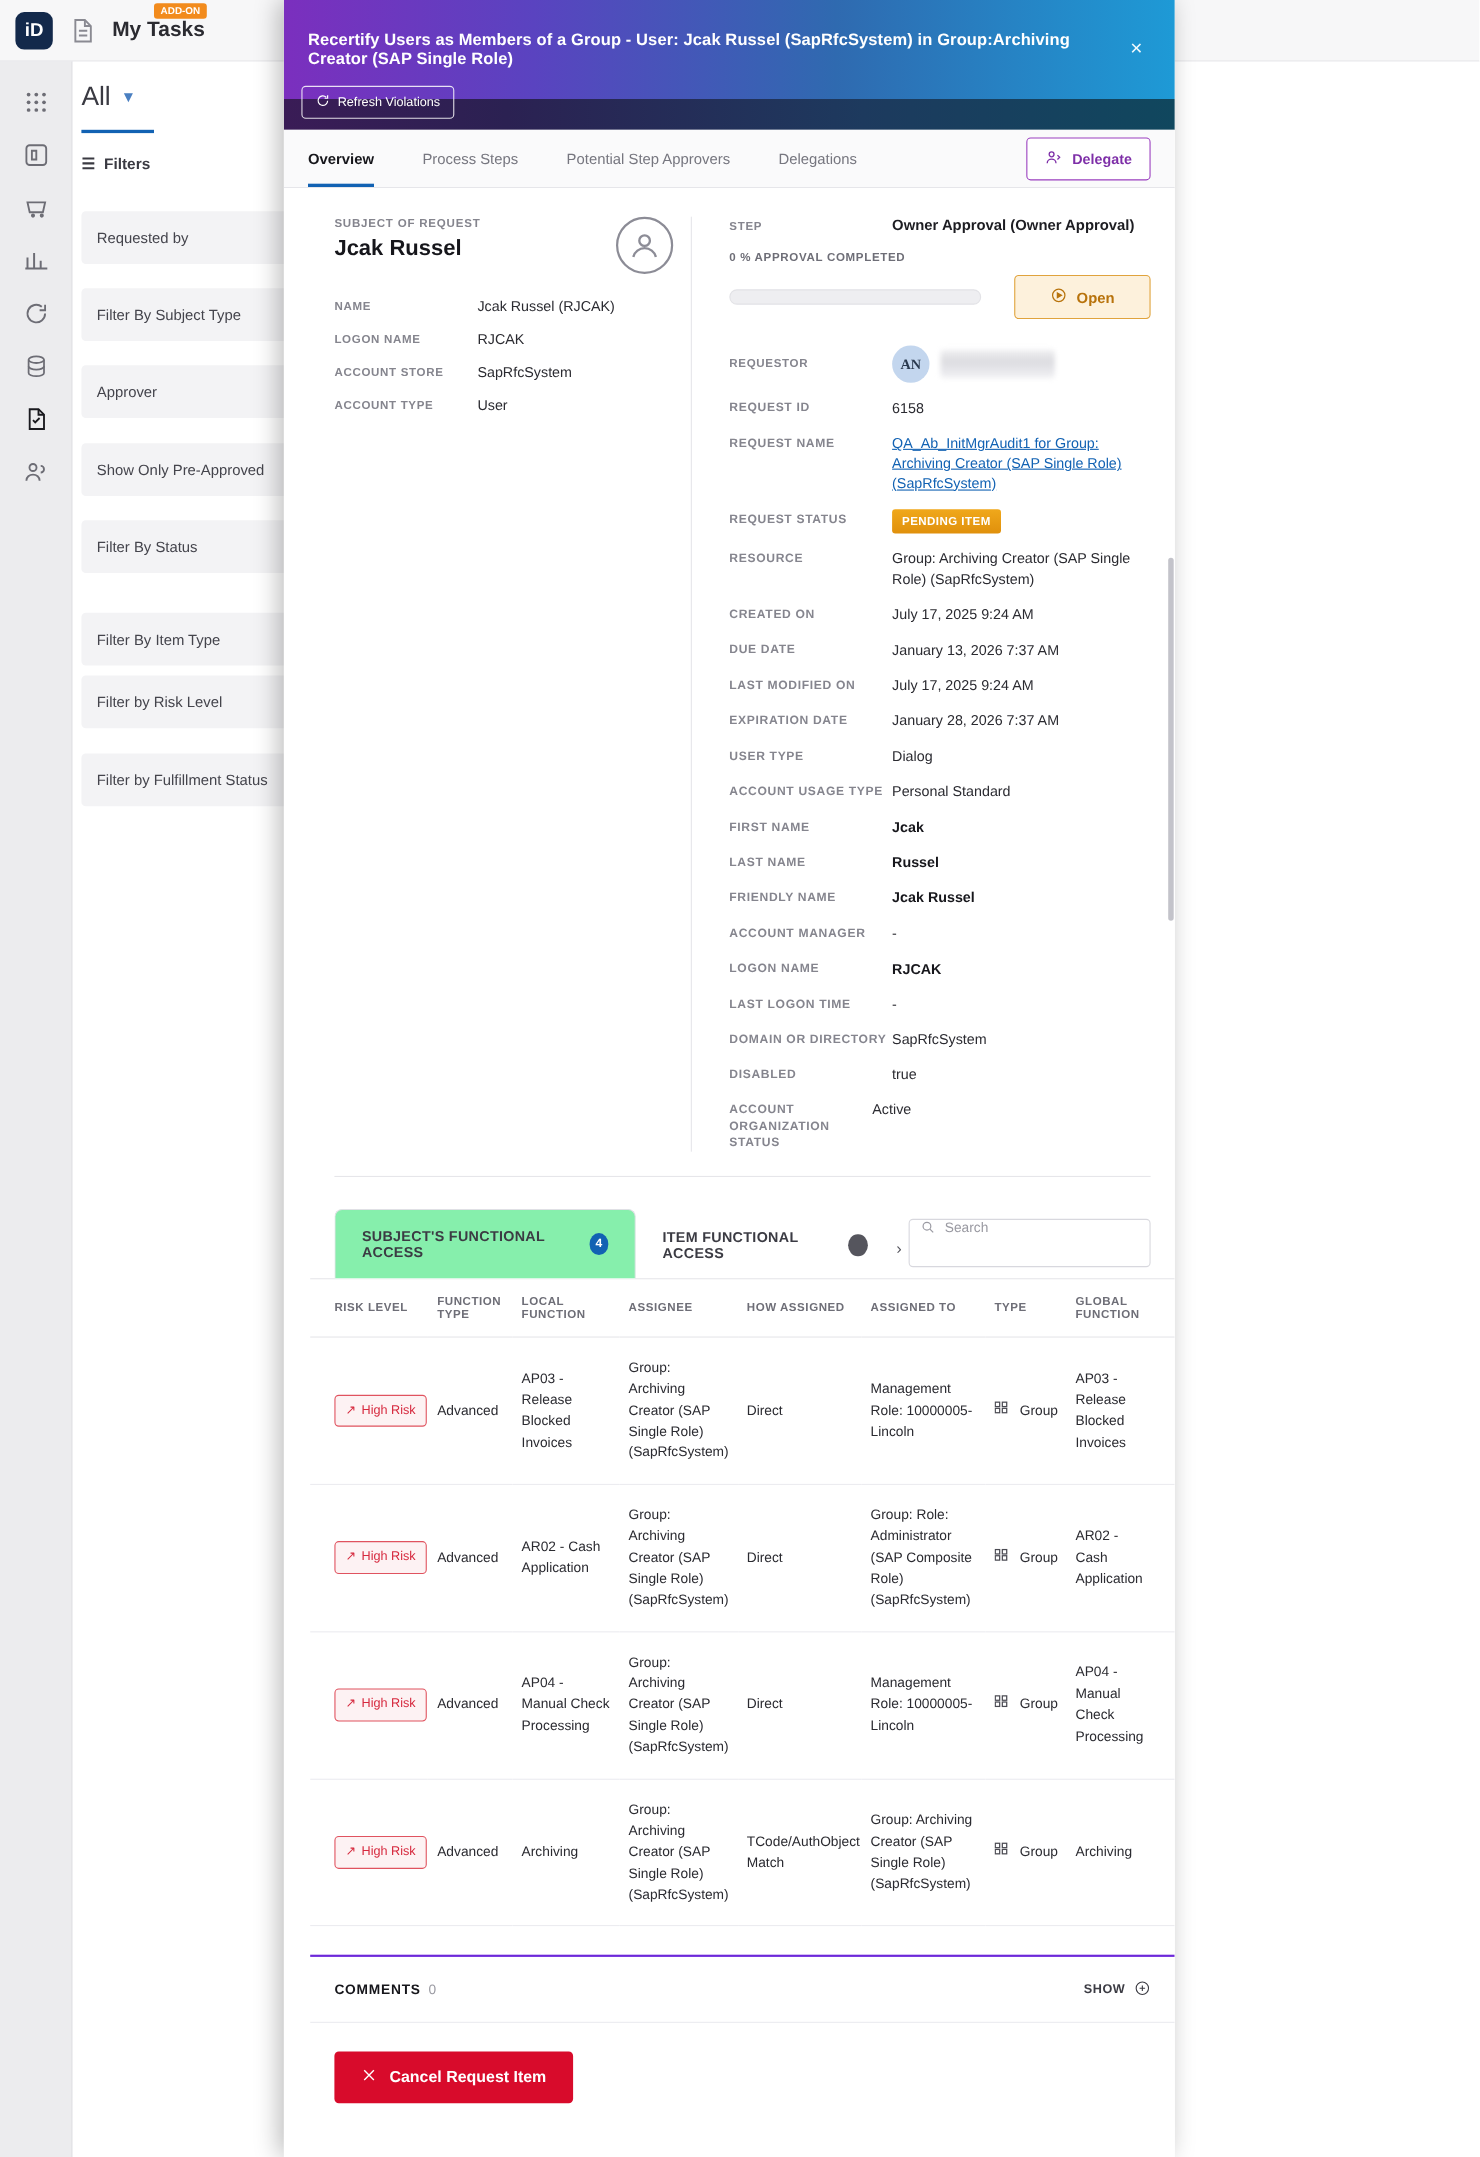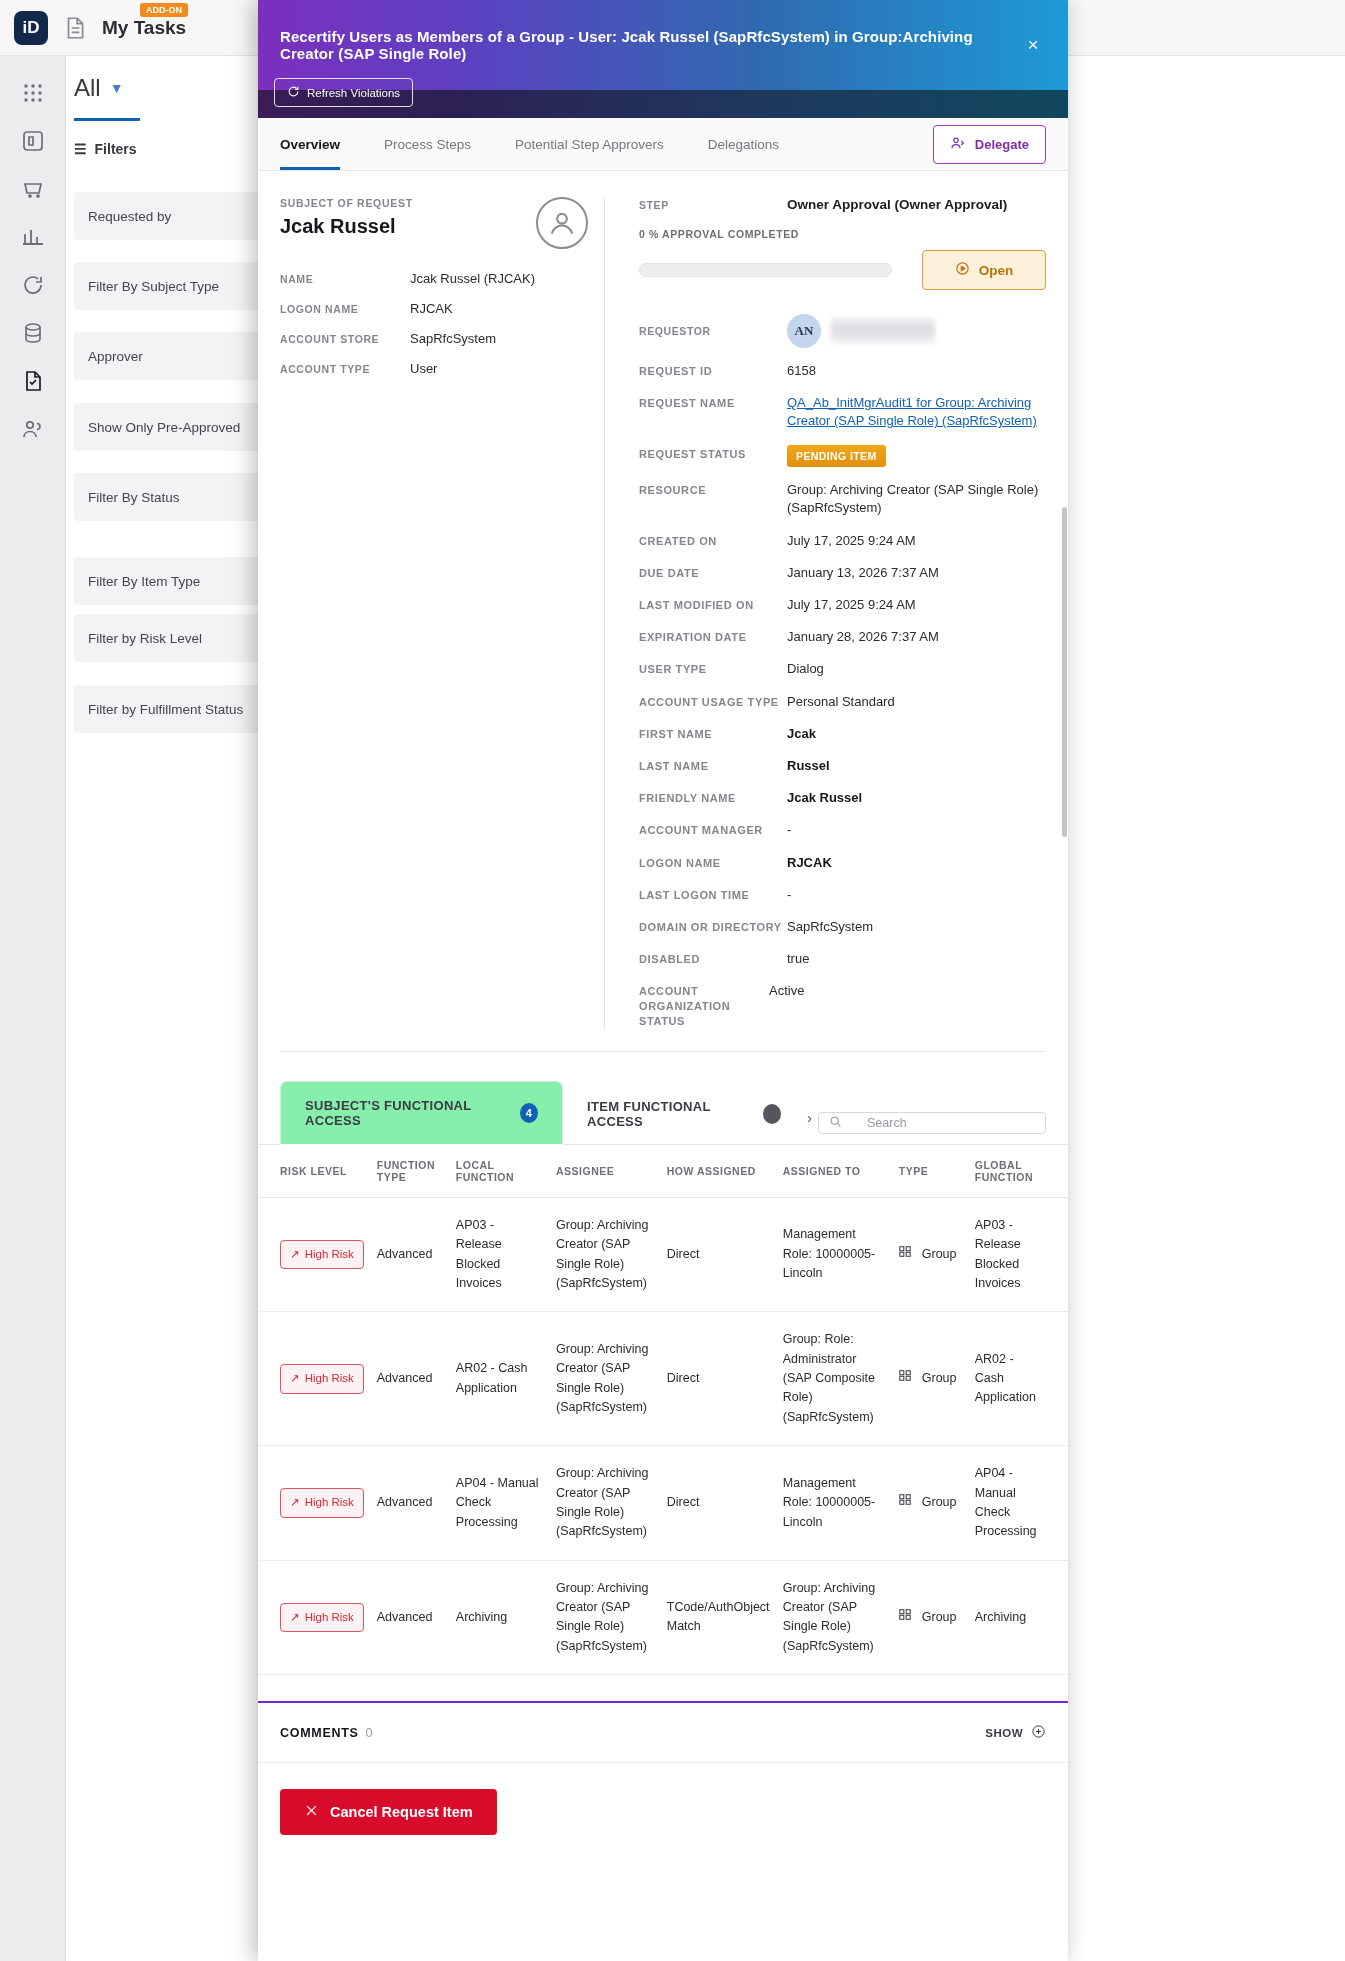--- a/index.html
+++ b/index.html
@@ -98,21 +98,21 @@
     content: ""; position: absolute; left: 0; right: 22px; bottom: 0; height: 3px; background: #1262b3;
   }
   .delegate-btn {
     margin-left: auto; border: 1px solid #9a3fbf; border-radius: 4px;
     color: #7e2fa8; background: #ffffff; font-size: 13px; font-weight: 600;
     padding: 9px 16px; display: inline-flex; align-items: center; gap: 9px; cursor: pointer;
     font-family: inherit;
   }
 
   
-  .modal-body { flex: 1 1 auto; overflow: hidden; position: relative; background: #ffffff; }
+  .modal-body { flex: 1 1 auto; overflow: hidden; position: relative; background: #ffffff; padding-left: 24px; }
 
   .info-wrap { display: flex; padding: 26px 22px 0 22px; }
   .info-left { width: 325px; flex: 0 0 325px; border-right: 1px solid #e6e6ea; padding-right: 16px; }
   .info-right { flex: 1; padding-left: 34px; }
 
   .subj-head { display: flex; align-items: flex-start; justify-content: space-between; }
   .lbl-small { font-size: 10.5px; letter-spacing: .7px; color: #85858e; font-weight: bold; text-transform: uppercase; }
   .subj-name { font-size: 20px; font-weight: bold; color: #16161b; margin-top: 6px; }
   .avatar-circle {
     width: 52px; height: 52px; border-radius: 50%;
@@ -176,22 +176,22 @@
     border-radius: 7px 7px 0 0;
   }
   .count-pill {
     background: #1262b3; color: #ffffff; border-radius: 50%;
     width: 20px; height: 20px; font-size: 11px; display: flex; align-items: center; justify-content: center;
   }
   .count-pill.muted { background: #55555d; }
   .fa-arrow { color: #55555d; font-size: 15px; padding: 0 6px 18px 2px; cursor: pointer; }
   .search-box {
     margin-left: auto; margin-bottom: 10px;
-    width: 248px; height: 22px; border: 1px solid #d8d8de; border-radius: 4px;
-    display: flex; align-items: center; gap: 25px; padding: 0 10px; background: #ffffff;
+    width: 248px; height: 44px; border: 1px solid #d8d8de; border-radius: 4px;
+    display: flex; align-items: flex-start; gap: 9px; padding: 0 10px; background: #ffffff;
   }
   .search-box input {
     border: none; outline: none; font-size: 12.5px; color: #3b3b43; width: 100%;
     font-family: inherit; background: transparent;
   }
   .search-box input::placeholder { color: #9a9aa2; }
 
   table.fa { width: 100%; border-collapse: collapse; table-layout: fixed; }
   table.fa th {
     font-size: 10.5px; letter-spacing: .5px; color: #6e6e77; font-weight: bold;

